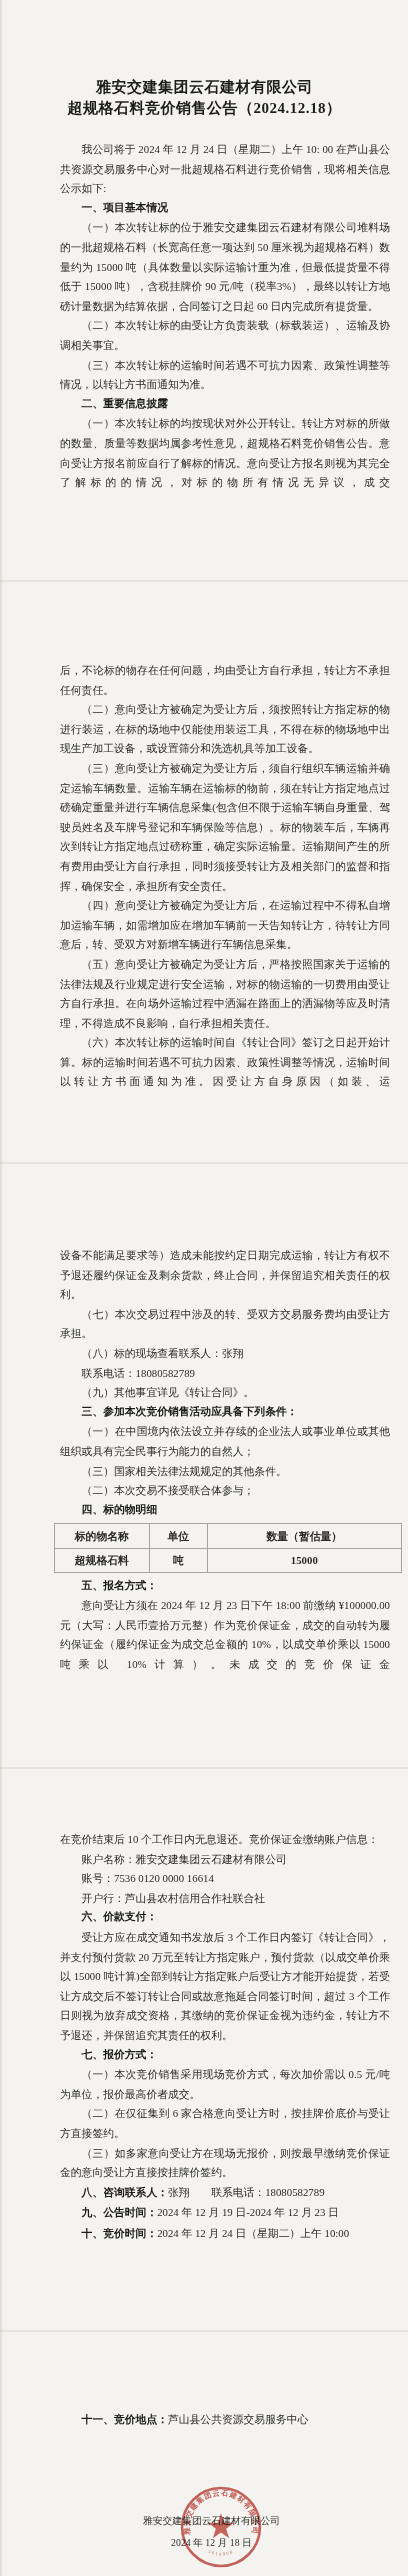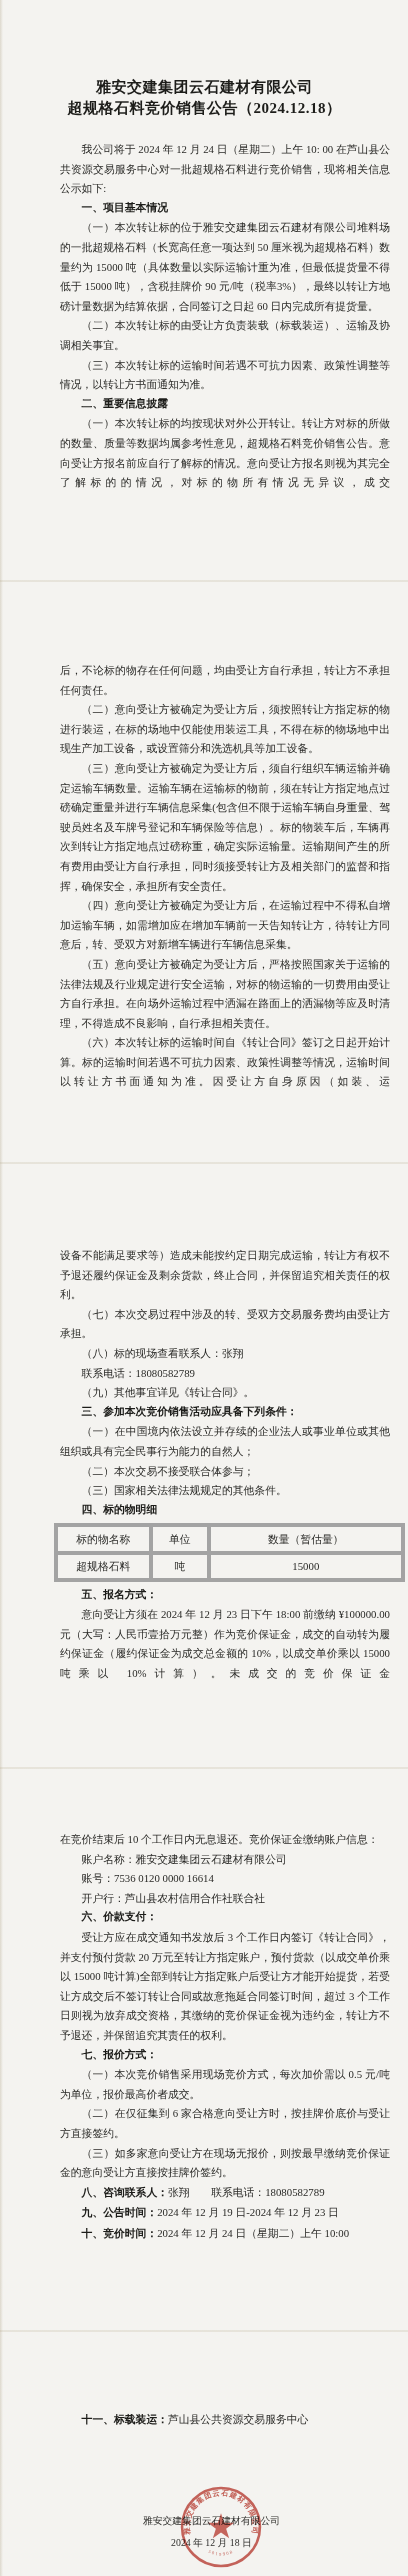--- a/index.html
+++ b/index.html
@@ -27,21 +27,21 @@
   .block p{margin:0;}
   .ind{text-indent:2em;}
   .cut{text-align-last:justify;}
   .h{font-family:Liberation Mono, monospace;font-weight:bold;color:#1c1c19;}
   .stable{
     border-collapse:collapse;table-layout:fixed;
     width:347px;margin:3.1px 0 3.1px -6.2px;
     font-size:10.8px;
   }
   .stable th,.stable td{
-    border:4px solid #a3a3a3;text-align:center;font-weight:normal;padding:0;
+    border:1px solid #a3a3a3;text-align:center;font-weight:bold;padding:0;
   }
   .stable th{height:24px;}
   .stable td{height:23px;}
   .seam{
     position:absolute;left:0;width:100%;height:2.1px;
     background:linear-gradient(to bottom,rgba(173,160,126,0),rgba(173,160,126,0.38) 50%,rgba(173,160,126,0));
   }
   .sign{
     position:absolute;top:2510px;left:129px;width:165px;
     text-align:center;font-size:9.8px;line-height:21.6px;color:#2e2e2b;
@@ -87,22 +87,22 @@
   </div>
 
   <div class="block" style="top:1246px">
     <p>设备不能满足要求等）造成未能按约定日期完成运输，转让方有权不予退还履约保证金及剩余货款，终止合同，并保留追究相关责任的权利。</p>
     <p class="ind">（七）本次交易过程中涉及的转、受双方交易服务费均由受让方承担。</p>
     <p class="ind">（八）标的现场查看联系人：张翔</p>
     <p class="ind">联系电话：18080582789</p>
     <p class="ind">（九）其他事宜详见《转让合同》。</p>
     <p class="ind h">三、参加本次竞价销售活动应具备下列条件：</p>
     <p class="ind">（一）在中国境内依法设立并存续的企业法人或事业单位或其他组织或具有完全民事行为能力的自然人；</p>
+    <p class="ind">（三）国家相关法律法规规定的其他条件。</p>
     <p class="ind">（二）本次交易不接受联合体参与；</p>
-    <p class="ind">（三）国家相关法律法规规定的其他条件。</p>
     <p class="ind h">四、标的物明细</p>
 
     <table class="stable">
       <colgroup>
           <col style="width:95px">
           <col style="width:58px">
           <col style="width:194px">
         </colgroup>
       <tbody>
           <tr>
@@ -132,21 +132,21 @@
     <p class="ind h">七、报价方式：</p>
     <p class="ind">（一）本次竞价销售采用现场竞价方式，每次加价需以 0.5 元/吨为单位，报价最高价者成交。</p>
     <p class="ind">（二）在仅征集到 6 家合格意向受让方时，按挂牌价底价与受让方直接签约。</p>
     <p class="ind">（三）如多家意向受让方在现场无报价，则按最早缴纳竞价保证金的意向受让方直接按挂牌价签约。</p>
     <p class="ind"><span class="h">八、咨询联系人：</span><span>张翔　　联系电话：18080582789</span></p>
     <p class="ind"><span class="h">九、公告时间：</span><span>2024 年 12 月 19 日-2024 年 12 月 23 日</span></p>
     <p class="ind"><span class="h">十、竞价时间：</span><span>2024 年 12 月 24 日（星期二）上午 10:00</span></p>
   </div>
 
   <div class="block" style="top:2410px">
-    <p class="ind"><span class="h">十一、标载装运：</span><span>芦山县公共资源交易服务中心</span></p>
+    <p class="ind"><span class="h">十一、竞价地点：</span><span>芦山县公共资源交易服务中心</span></p>
   </div>
 
   <div class="sign">
     <div>雅安交建集团云石建材有限公司</div>
     <div>2024 年 12 月 18 日</div>
   </div>
 
   <svg class="seal" viewBox="0 0 164 164" aria-hidden="true">
     <circle cx="82" cy="82" r="76" fill="none" stroke="rgba(187,53,41,0.82)" stroke-width="5"></circle>
     <polygon points="82,55 88.2,73.5 107.7,73.7 92,85.2 97.9,103.8 82,92.5 66.1,103.8 72,85.2 56.3,73.7 75.8,73.5" fill="rgba(187,53,41,0.8)"></polygon>

